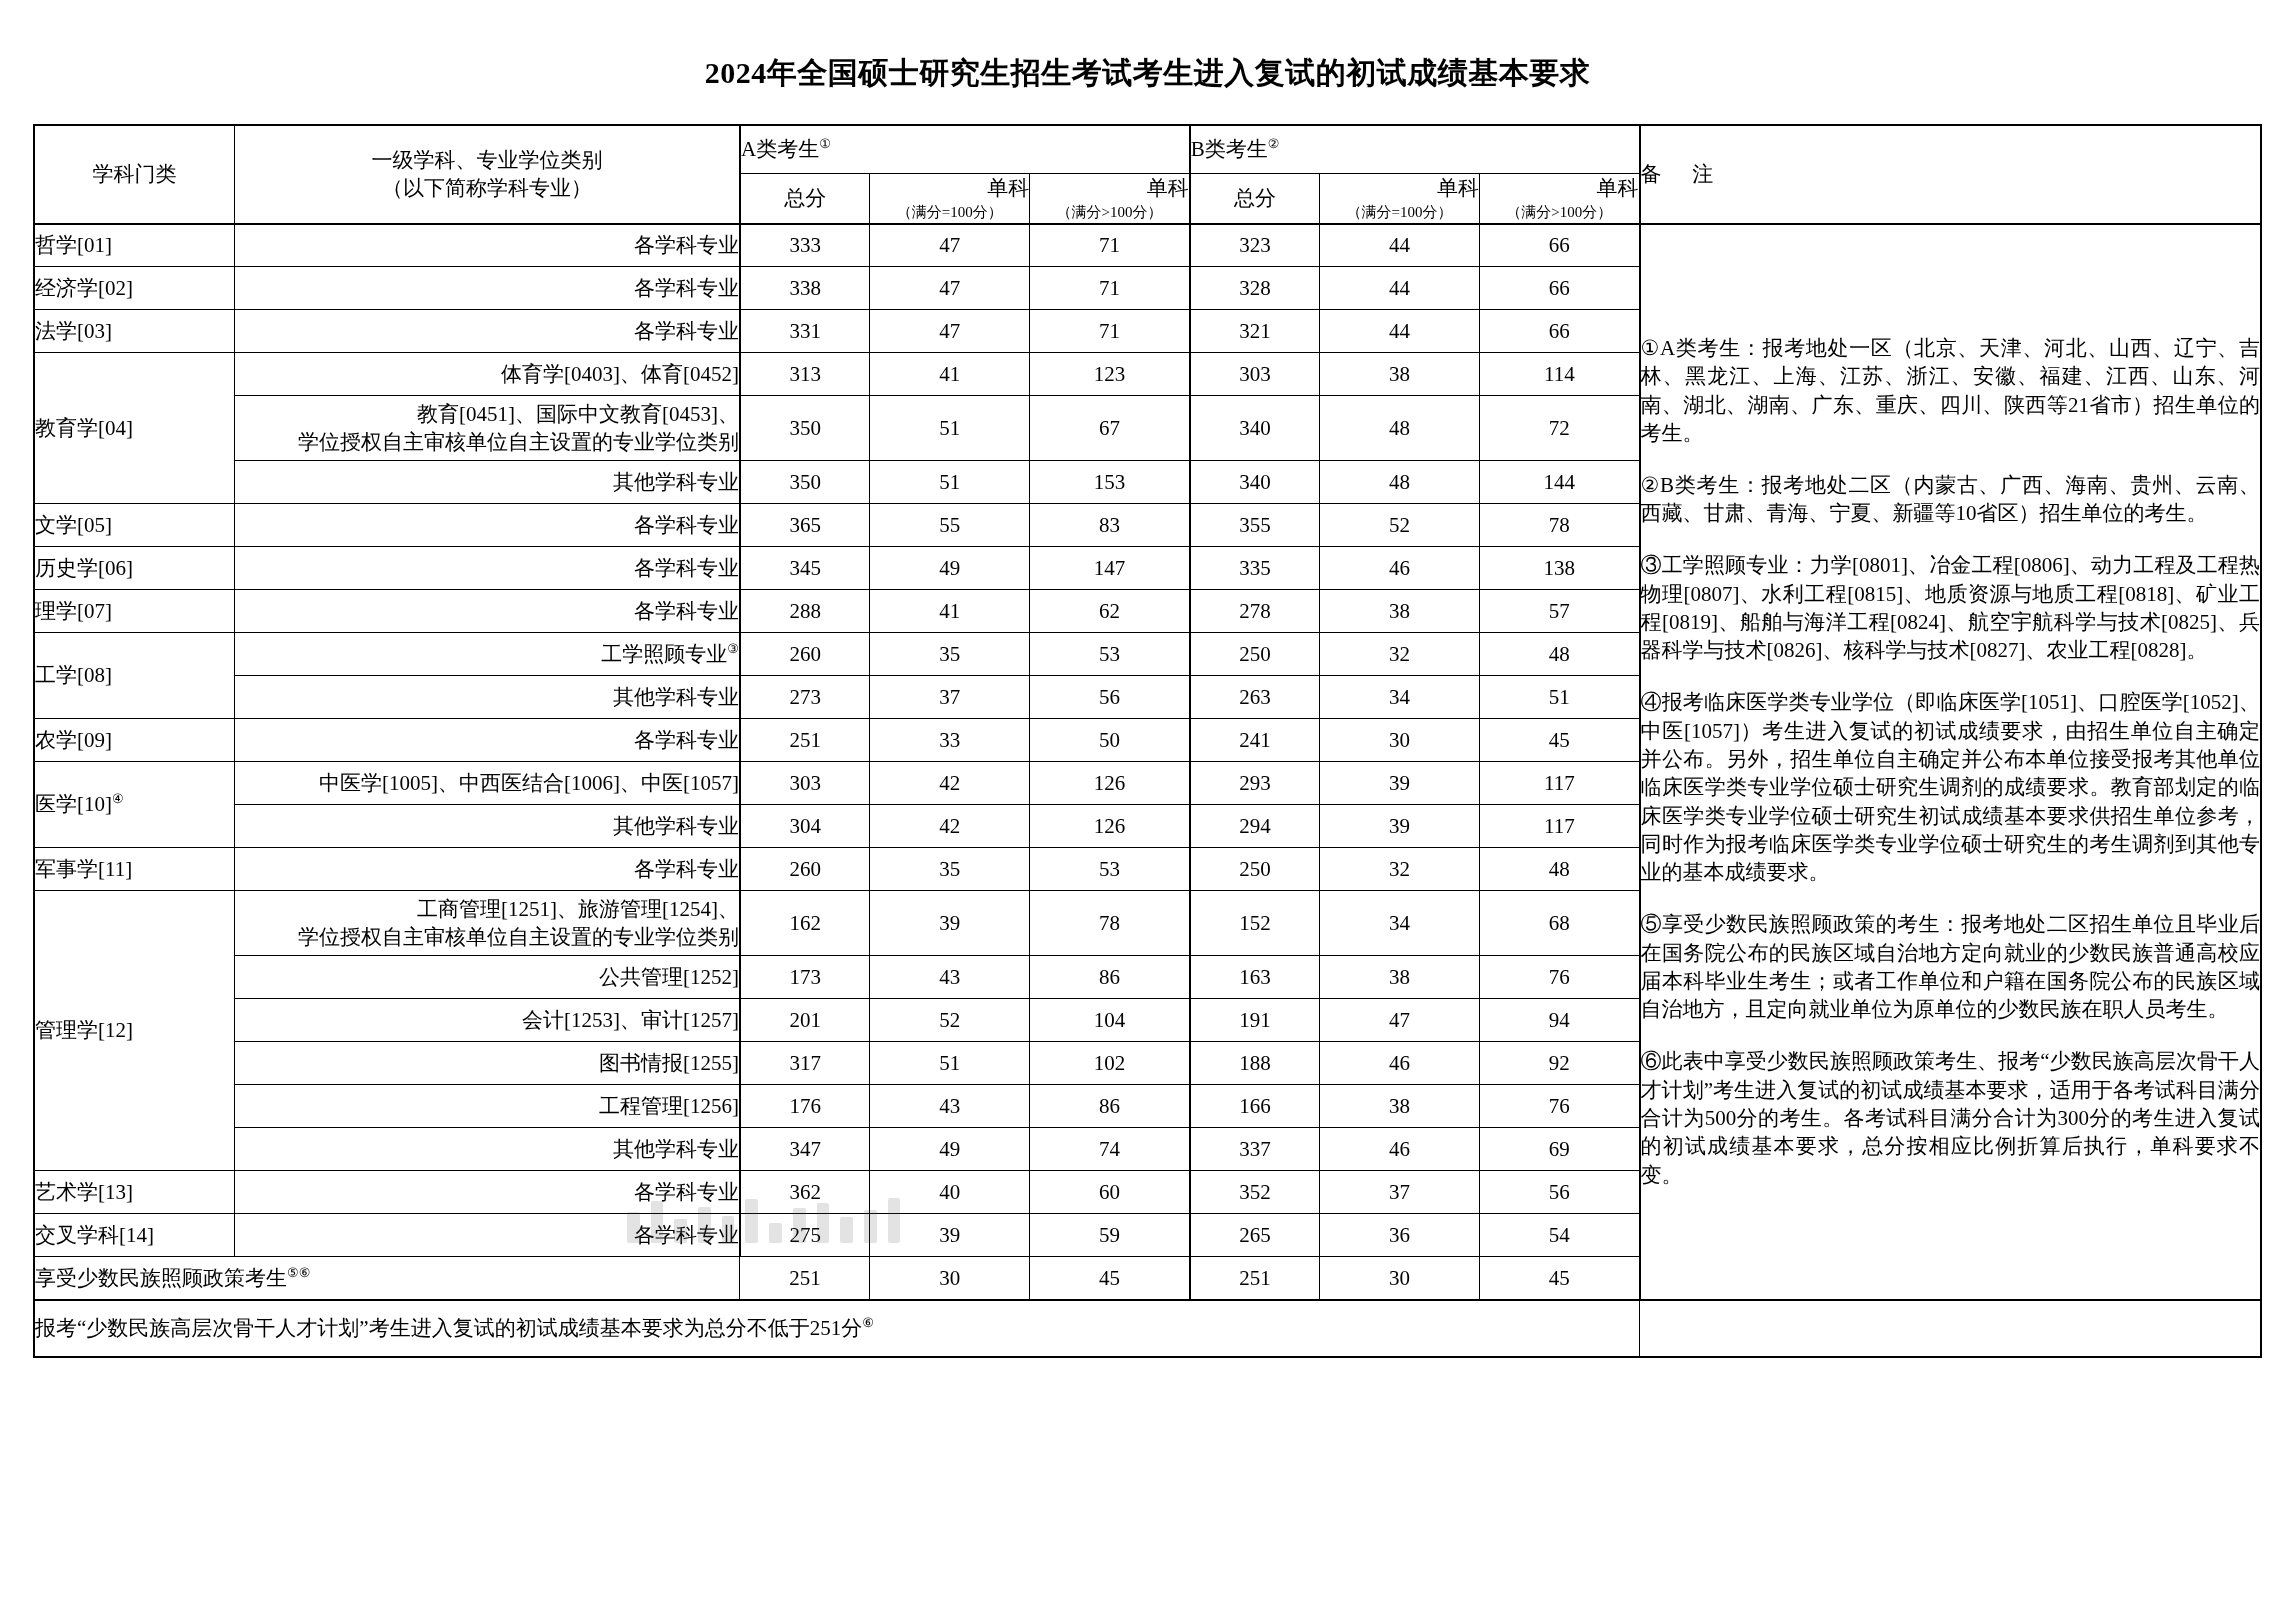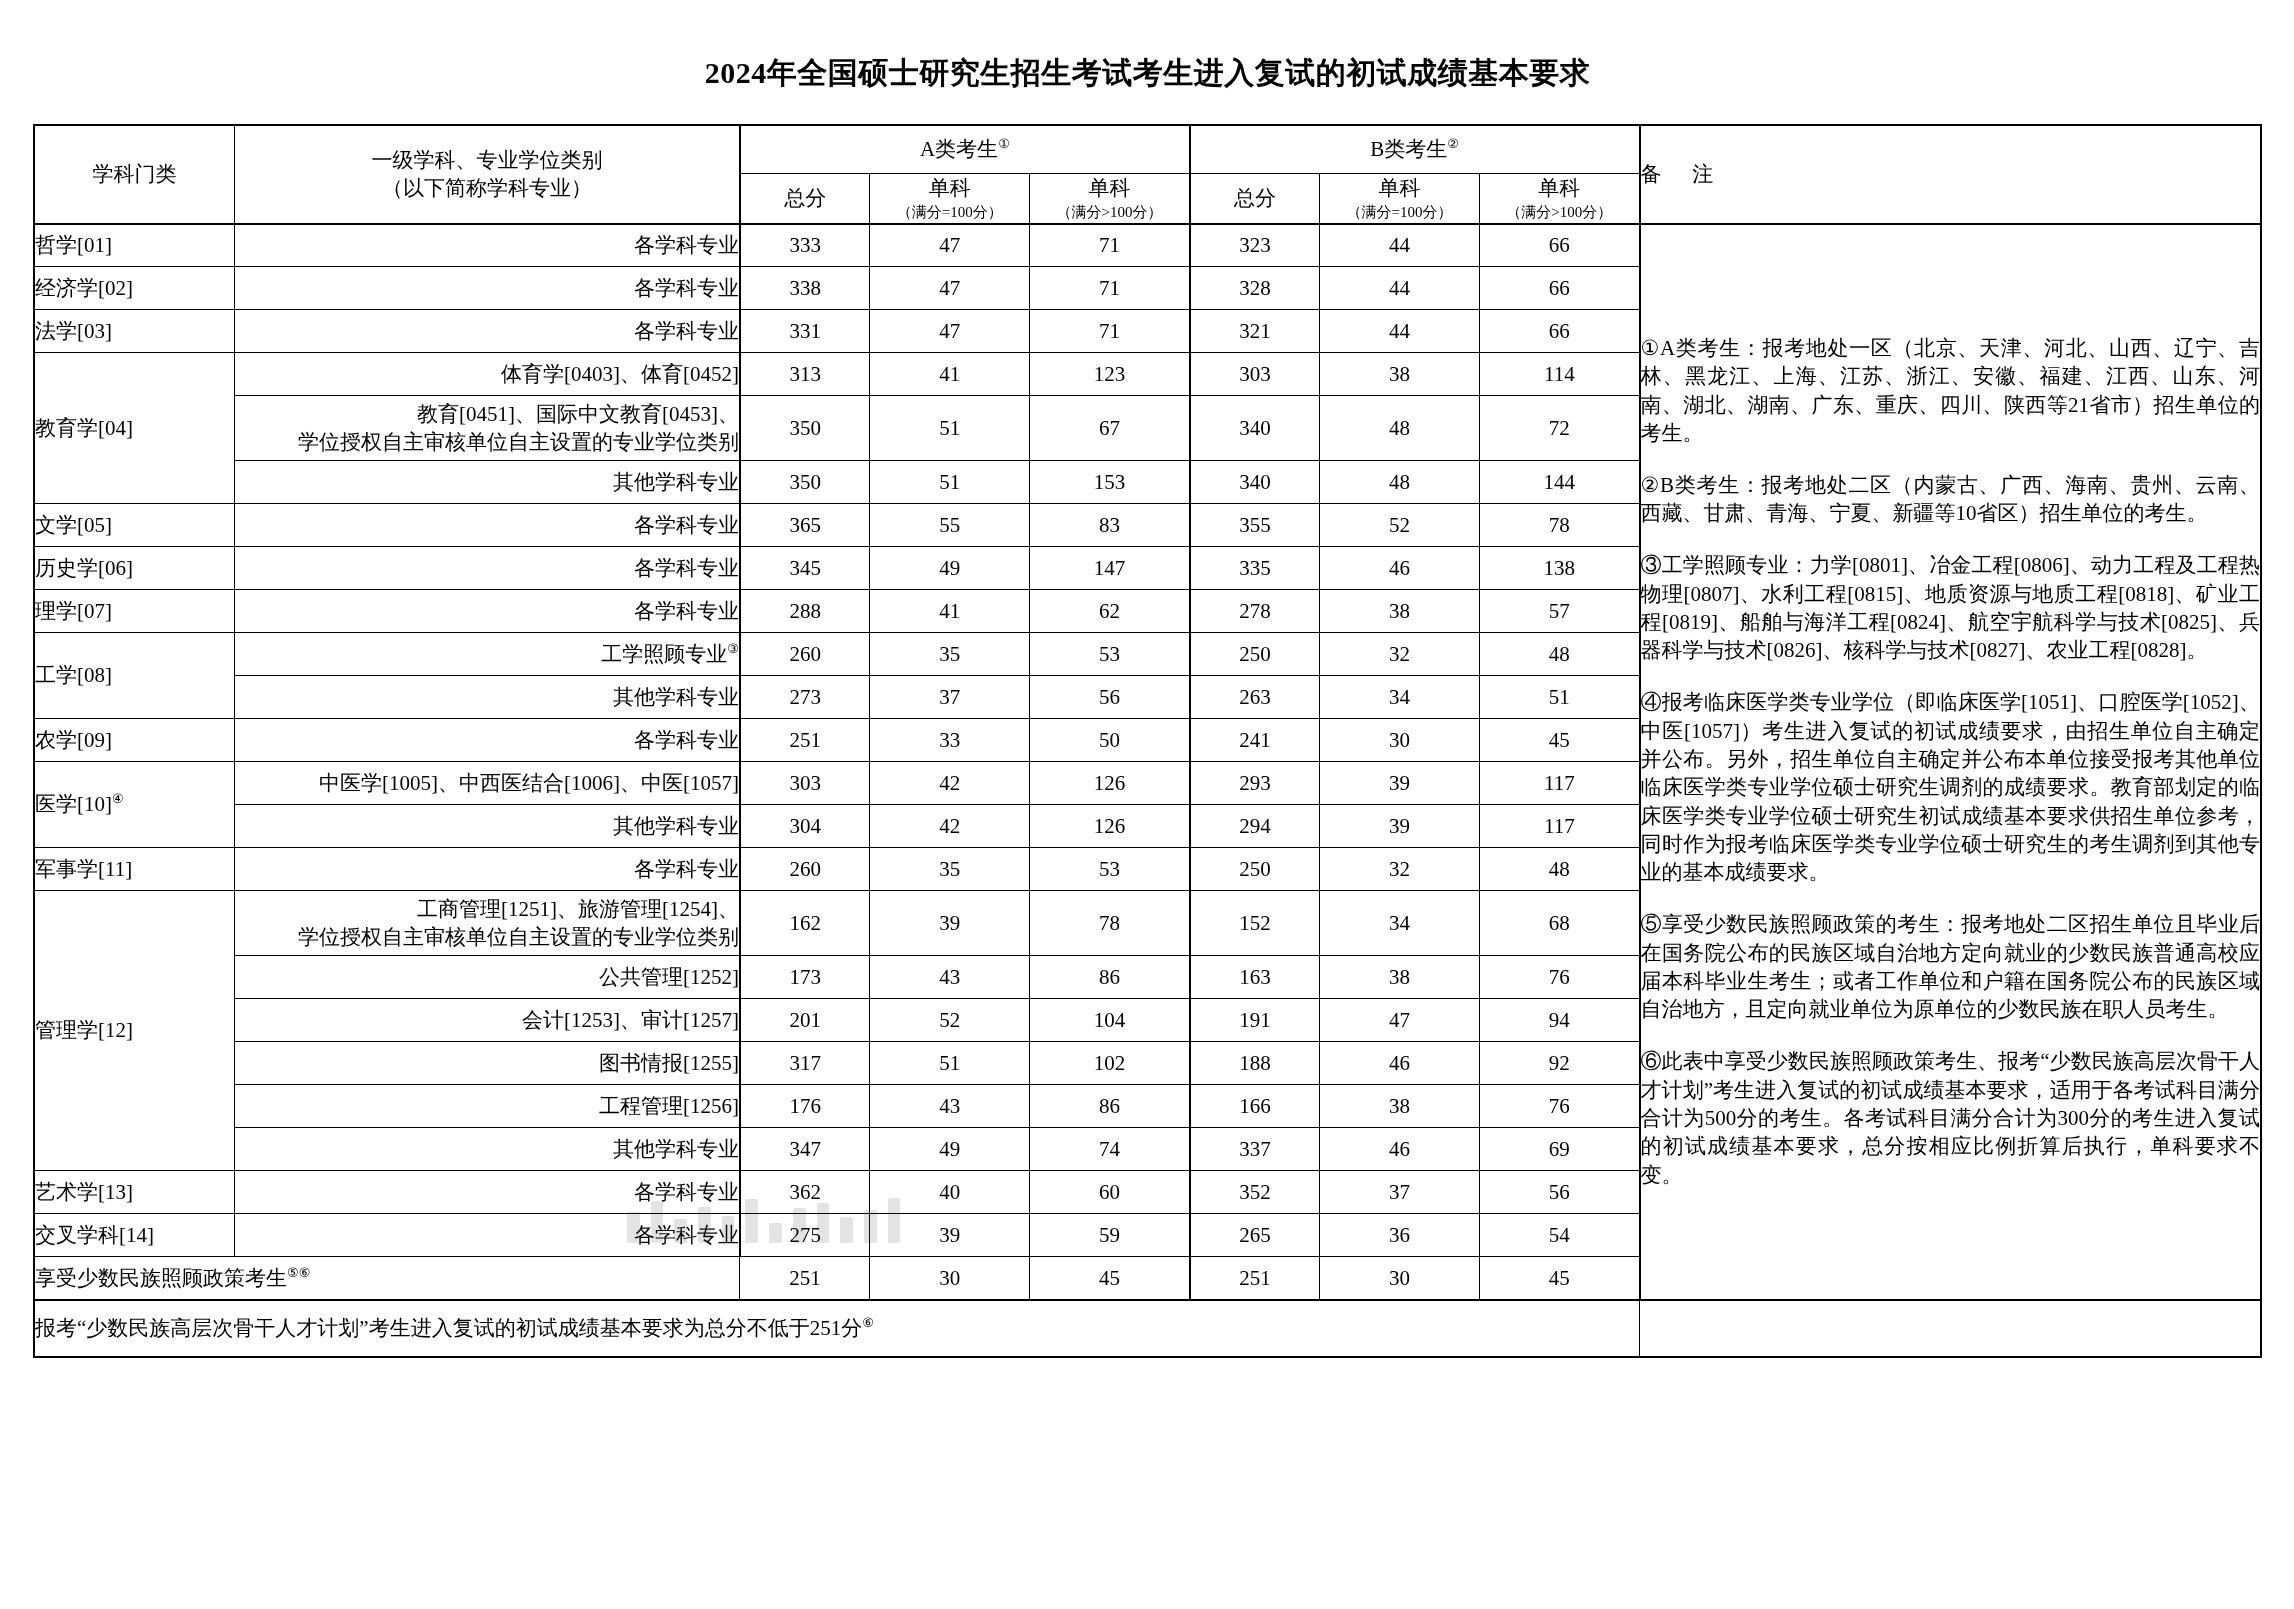--- a/index.html
+++ b/index.html
@@ -54,31 +54,31 @@
   .tb-r { border-right: 2.7px solid #000 !important; }
   .tb-t { border-top: 2.7px solid #000 !important; border-radius: 14px; }
 
   .hdr-cell {
     text-align: center;
     font-size: 23px;
     height: 42px;
     padding: 3.6px 5.5px;
   }
   .hdr-group {
-    text-align: center;
+    text-align: left;
     font-size: 23px;
     height: 47px;
   }
   .hdr-sub {
     text-align: center;
     font-size: 20px;
     line-height: 1.25;
     padding: 5.5px 1.8px;
   }
-  .hdr-sub .l1 { display:block; }
+  .hdr-sub .l1 { display:block;text-align:right; }
   .hdr-sub .l2 { display:block; font-size: 15px; }
   .cat-cell {
     text-align: left;
     padding-left: 12.7px;
     font-size: 22px;
     white-space: nowrap;
   }
   .cat-cell.center-v { vertical-align: middle; }
   .major-cell {
     text-align: right;

